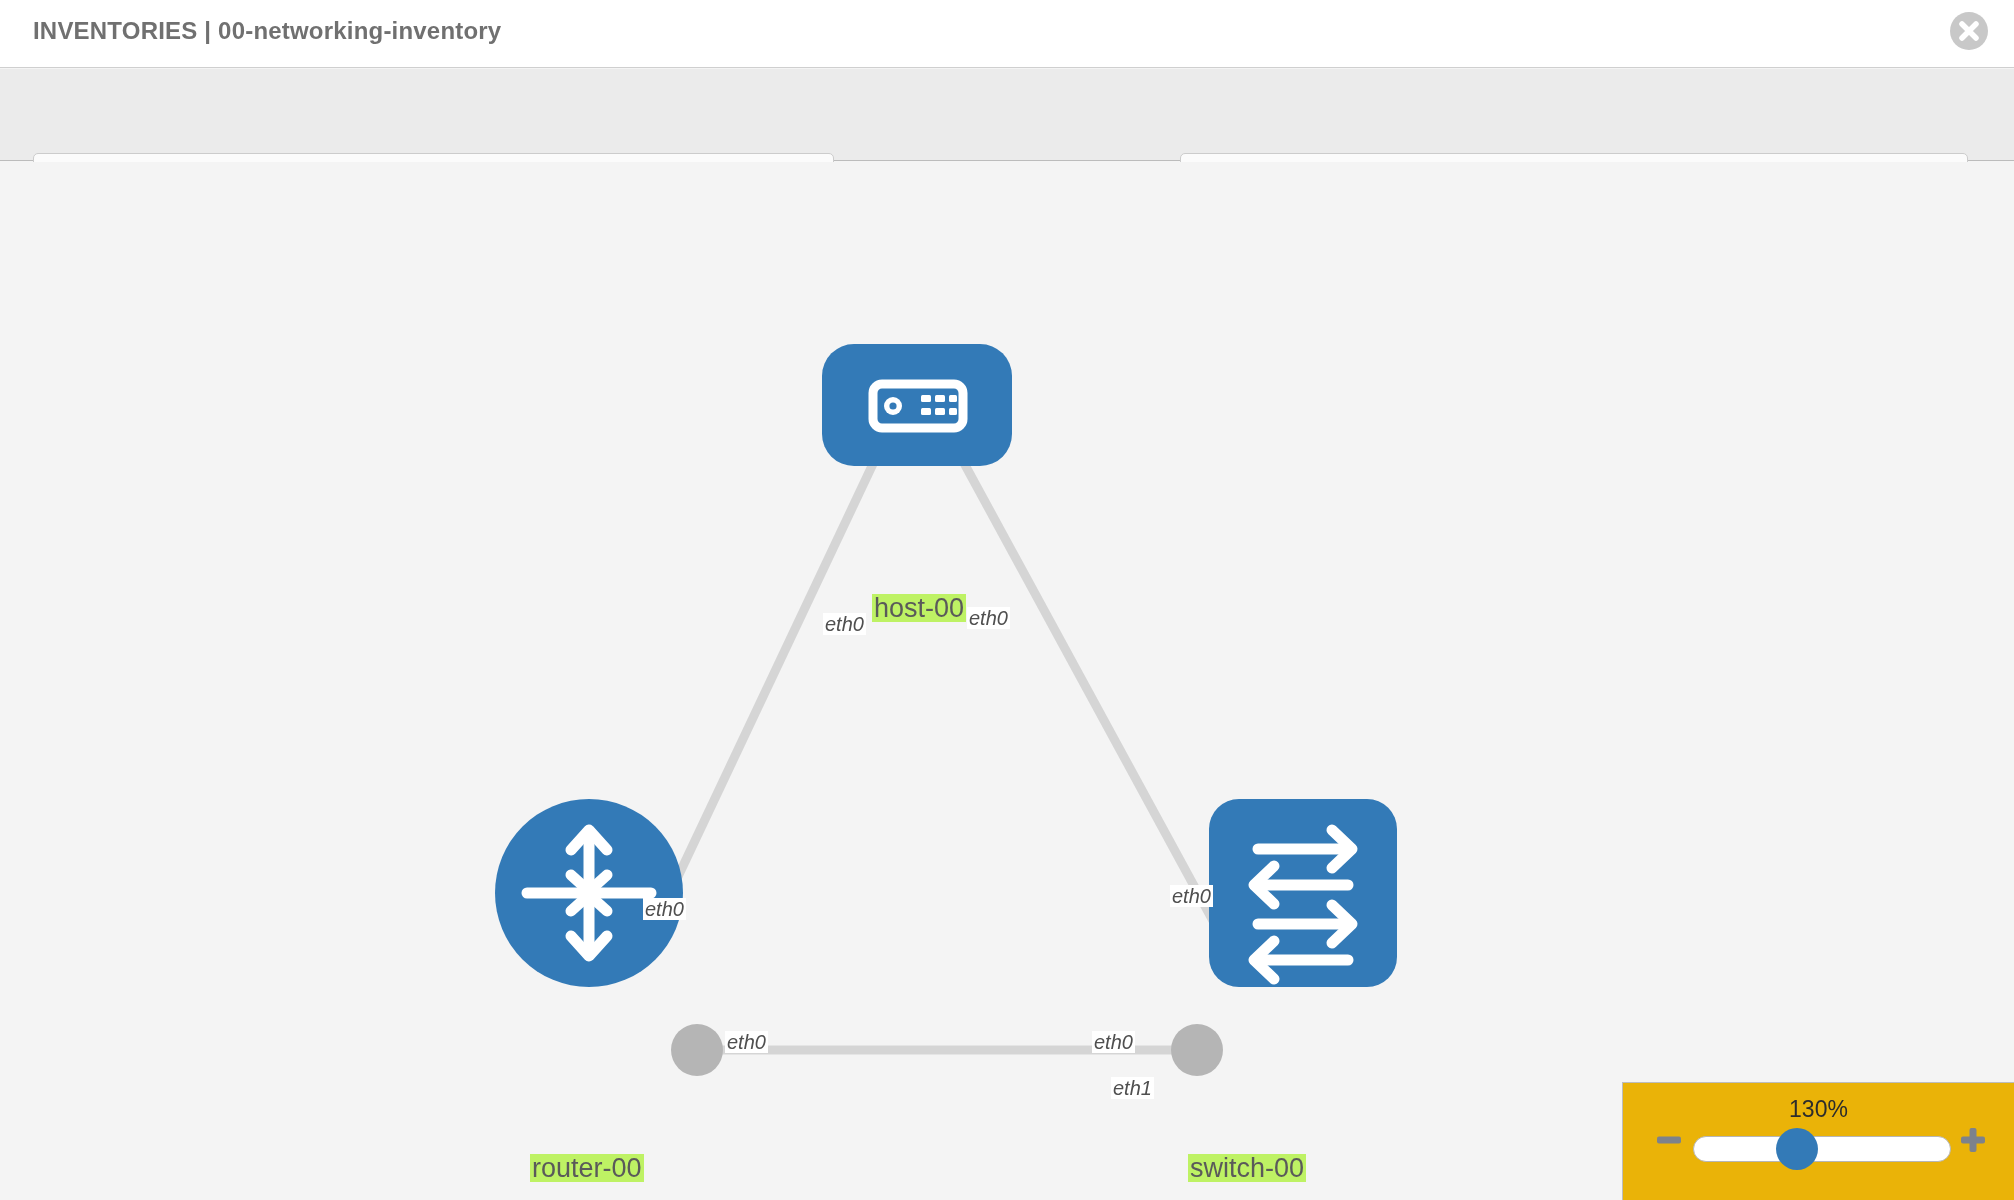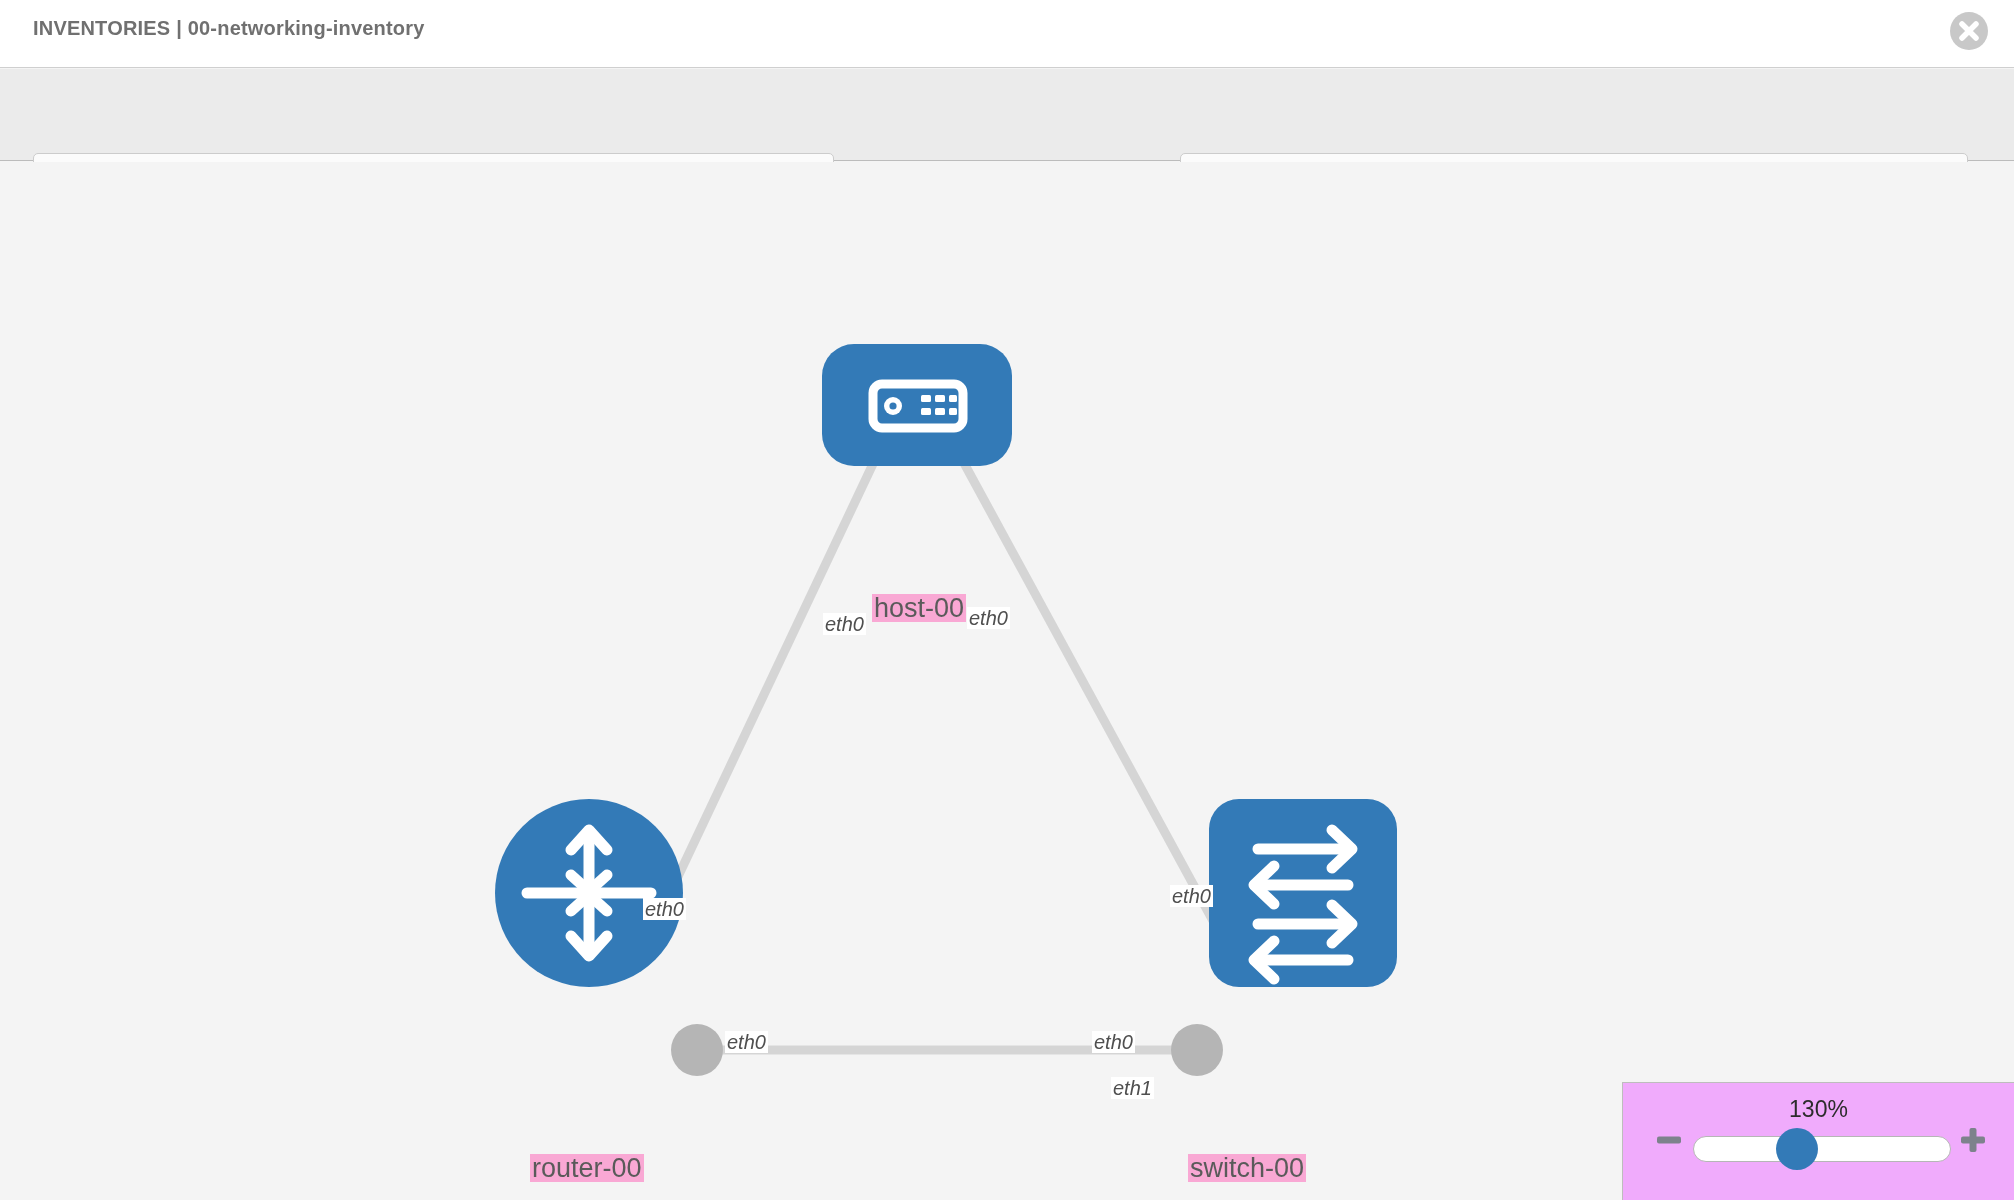--- a/index.html
+++ b/index.html
@@ -25,21 +25,21 @@
     left: 0; top: 0;
     width: 2014px;
     height: 68px;
     background: #ffffff;
     border-bottom: 1px solid #cfcfcf;
   }
   .header-title {
     position: absolute;
     left: 33px;
     top: 17px;
-    font-size: 20px;
+    font-size: 24px;
     font-weight: bold;
     color: #707070;
     letter-spacing: 0.2px;
     white-space: nowrap;
   }
   .close-btn {
     position: absolute;
     right: 26px;
     top: 12px;
     width: 38px;
@@ -129,21 +129,21 @@
     left: 0; top: 0;
     width: 2014px;
     height: 1038px;
   }
 
   
   .node-label {
     position: absolute;
     font-size: 27px;
     color: #5a5a5a;
-    background: #f9a8d4;
+    background: #bef264;
     white-space: nowrap;
     line-height: 1.05;
     padding: 0 2px;
   }
   .iface-label {
     position: absolute;
     font-size: 20px;
     color: #4f4f4f;
     background: #ffffff;
     white-space: nowrap;
@@ -152,21 +152,21 @@
     font-style: italic;
   }
 
   
   .zoom-panel {
     position: absolute;
     left: 1622px;
     top: 1082px;
     width: 392px;
     height: 118px;
-    background: #f0abfc;
+    background: #eab308;
     border: 1px solid #bdbdbd;
     border-right: none;
     border-bottom: none;
   }
   .zoom-level {
     position: absolute;
     left: 0; right: 0;
     top: 13px;
     text-align: center;
     font-size: 23px;

